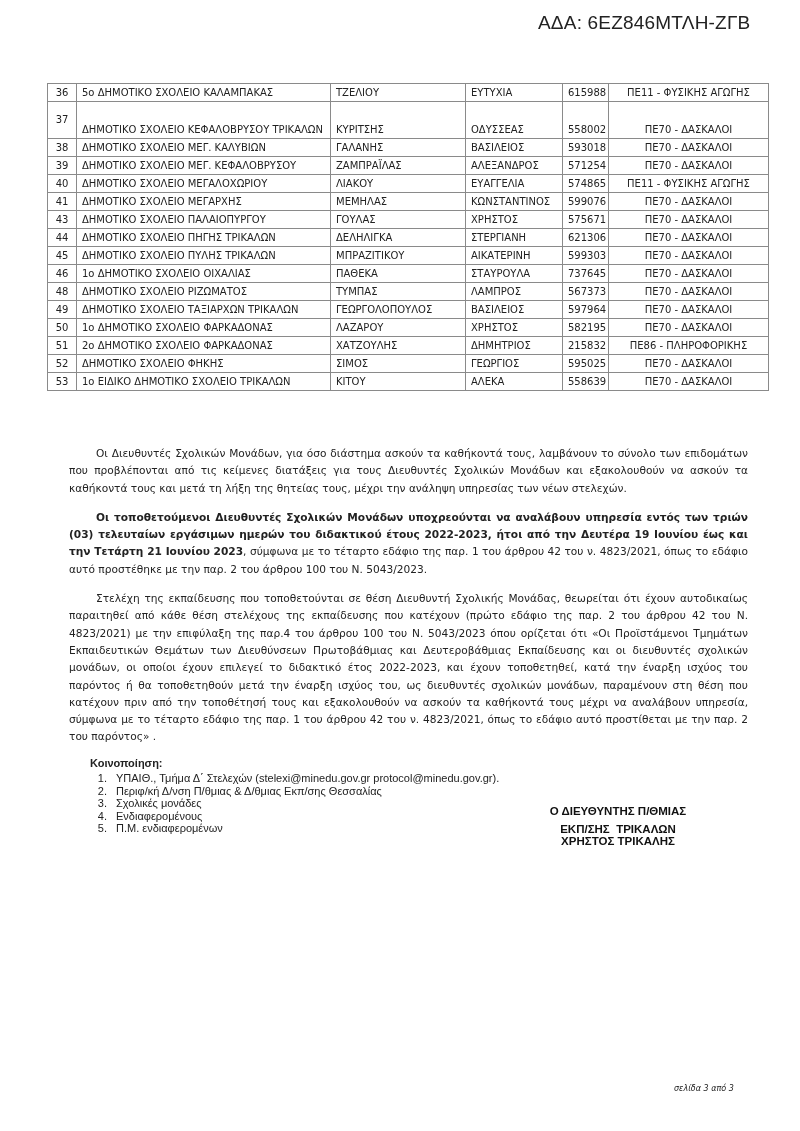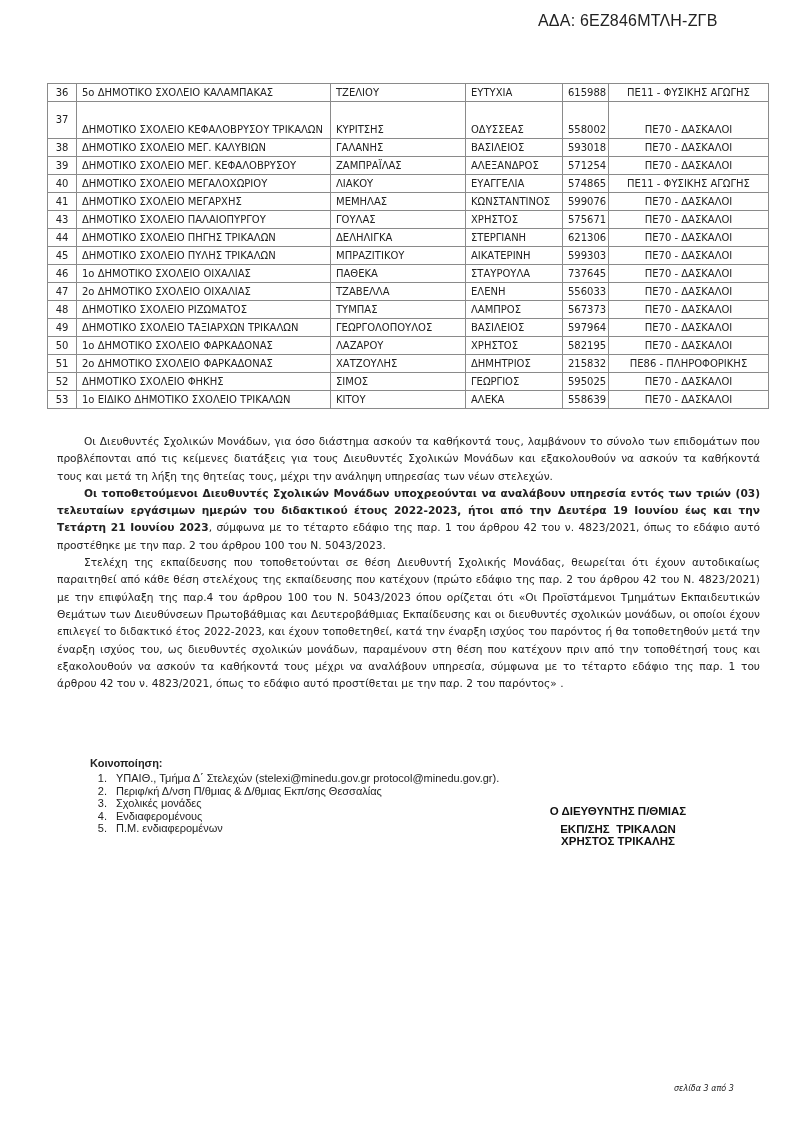--- a/index.html
+++ b/index.html
@@ -1,32 +1,32 @@
 <!DOCTYPE html>
 <html><head>
 <meta charset="utf-8">
 <style>
   html, body { margin:0; padding:0; background:#ffffff; }
   body { width:800px; height:1131px; position:relative; overflow:hidden;
          font-family:"Liberation Sans", sans-serif; color:#222; }
-  .ada { position:absolute; top:12px; left:538px; font-size:16px; letter-spacing:0.2px; color:#222;
+  .ada { position:absolute; top:12px; left:538px; font-size:19px; letter-spacing:0.2px; color:#222;
          font-family:"Liberation Sans", sans-serif; }
   table.roster { position:absolute; top:67px; left:47px; width:721px; border-collapse:collapse;
                  font-size:10px; font-family:"DejaVu Sans", sans-serif; table-layout:fixed;margin-top:16px; }
   table.roster td { border:1px solid #8a8a8a; padding:0 5px; height:17px; line-height:12px;
                     white-space:nowrap; overflow:hidden; vertical-align:middle; color:#222; }
   table.roster td.num { text-align:center; }
   table.roster td.id { }
   table.roster td.spec { text-align:center; }
   table.roster td.school { white-space:normal; }
   table.roster tr.tall td { height:34px; vertical-align:bottom; padding-bottom:2px; }
   table.roster tr.tall td.num { vertical-align:middle; padding-bottom:0; }
   .body-text { position:absolute; left:57px; width:703px; font-family:"DejaVu Sans", sans-serif;
                font-size:10.6px; line-height:17.3px; text-align:justify; color:#222; }
-  .body-text p { margin:0; text-indent:27px; }
+  .body-text p { margin:12px; text-indent:27px; }
   .body-text b { font-weight:bold; }
   .cc { position:absolute; top:757px; left:90px; font-family:Liberation Sans, sans-serif; font-size:11px; color:#222; }
   .cc .cc-title { font-weight:bold; margin-bottom:3px; }
   .cc ol { margin:0; padding-left:20px; }
   .cc li { line-height:12.5px; padding-left:6px; }
   .signer { position:absolute; left:528px; width:180px; text-align:center;
             font-family:"Liberation Sans", sans-serif; font-size:11.5px; font-weight:bold; color:#111; line-height:18px; }
   .signer.title { top:802px; }
   .signer.name { top:832px; }
   .page-num { position:absolute; top:1084px; left:674px; font-family:"DejaVu Sans", sans-serif;
@@ -121,28 +121,20 @@
       </tr>
       <tr>
         <td class="num">46</td>
         <td class="school">1ο ΔΗΜΟΤΙΚΟ ΣΧΟΛΕΙΟ ΟΙΧΑΛΙΑΣ</td>
         <td class="surname">ΠΑΘΕΚΑ</td>
         <td class="name">ΣΤΑΥΡΟΥΛΑ</td>
         <td class="id">737645</td>
         <td class="spec">ΠΕ70 - ΔΑΣΚΑΛΟΙ</td>
       </tr>
       <tr>
-        <td class="num">47</td>
-        <td class="school">2ο ΔΗΜΟΤΙΚΟ ΣΧΟΛΕΙΟ ΟΙΧΑΛΙΑΣ</td>
-        <td class="surname">ΤΖΑΒΕΛΛΑ</td>
-        <td class="name">ΕΛΕΝΗ</td>
-        <td class="id">556033</td>
-        <td class="spec">ΠΕ70 - ΔΑΣΚΑΛΟΙ</td>
-      </tr>
-      <tr>
         <td class="num">48</td>
         <td class="school">ΔΗΜΟΤΙΚΟ ΣΧΟΛΕΙΟ ΡΙΖΩΜΑΤΟΣ</td>
         <td class="surname">ΤΥΜΠΑΣ</td>
         <td class="name">ΛΑΜΠΡΟΣ</td>
         <td class="id">567373</td>
         <td class="spec">ΠΕ70 - ΔΑΣΚΑΛΟΙ</td>
       </tr>
       <tr>
         <td class="num">49</td>
         <td class="school">ΔΗΜΟΤΙΚΟ ΣΧΟΛΕΙΟ ΤΑΞΙΑΡΧΩΝ ΤΡΙΚΑΛΩΝ</td>

